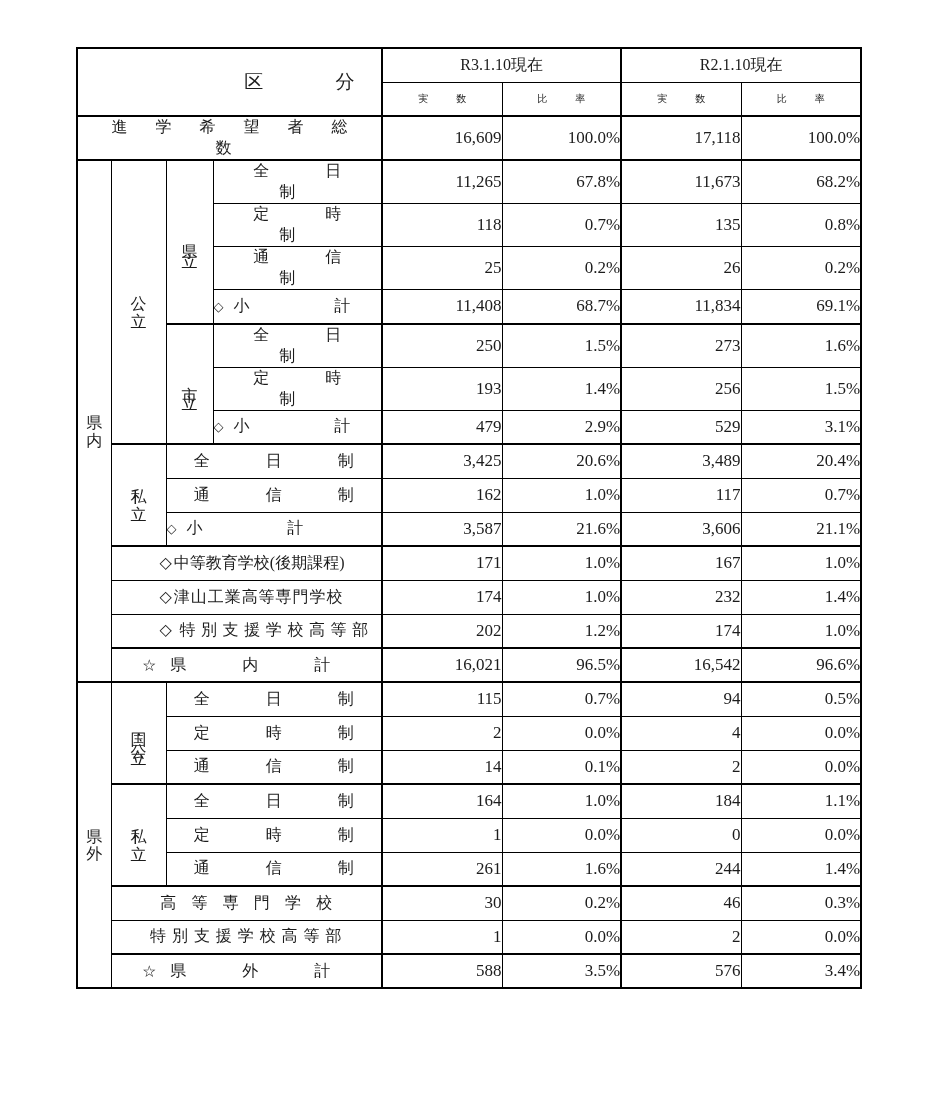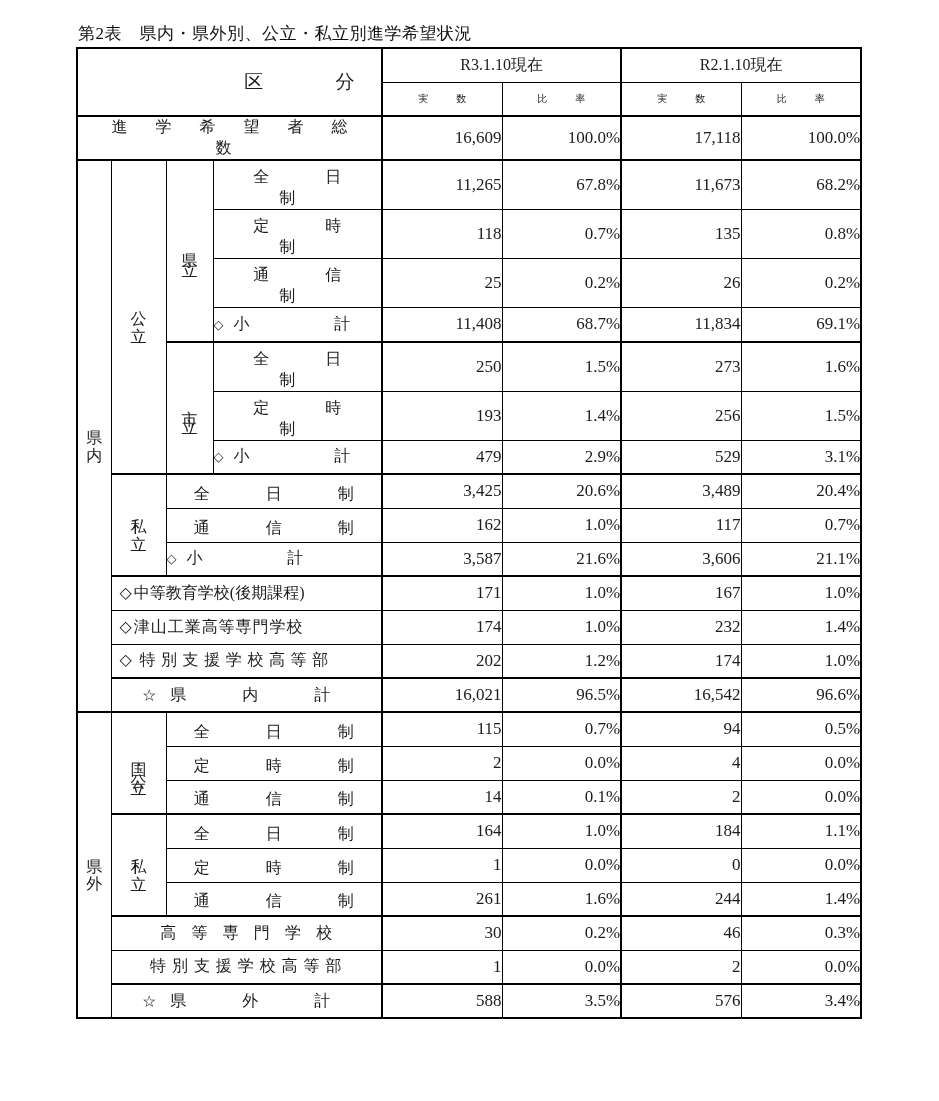--- a/index.html
+++ b/index.html
@@ -100,30 +100,31 @@
   .vert.tight span { letter-spacing: 0.35em; }
   .vert.wide span  { letter-spacing: 1.05em; }
 
   
   .item {
     text-align: center;
     font-size: 16px;
     padding: 0 6px;
     border-radius: 9px;
   }
-  .item .sp3 { letter-spacing: 1.25em; text-indent: 1.25em; display: inline-block; margin-top: 6px; }
+  .item .sp3 { letter-spacing: 1.25em; text-indent: 1.25em; display: inline-block; }
   .item .sp2 { letter-spacing: 0.75em; text-indent: 0.75em; display: inline-block; }
   .item .sp1 { letter-spacing: 0.35em; text-indent: 0.35em; display: inline-block; }
   .item .sp0 { letter-spacing: 0.06em; display: inline-block; }
 
   .item-lead {
     display: block;
     text-align: left;
     padding-left: 8px;
     white-space: nowrap;
+    margin-left: 40px;
   }
   .item-lead .mk { margin-right: 2px; }
 
   .sub-row   { text-align: left; padding-left: 12px; }
   .sub-row .mk { margin-right: 10px; font-size: 13px; }
   .sub-row .lbl { letter-spacing: 1.1em; }
 
   .tot-row { text-align: center; padding-left: 12px; }
   .tot-row .mk { margin-right: 14px; font-size: 14px; }
   .tot-row .lbl { letter-spacing: 1.25em; }
@@ -170,21 +171,20 @@
     font-weight: bold;
     color: #8e8e8e;
     letter-spacing: -0.5px;
   }
 </style>
 </head>
 <body>
 
 <div class="page">
 
-  <div class="title">第2表　県内・県外別、公立・私立別進学希望状況</div>
 
   <div class="tbl-wrap">
     <table class="t">
       <colgroup>
         <col style="width:34px">
         <col style="width:55px">
         <col style="width:47px">
         <col style="width:169px">
         <col style="width:120px">
         <col style="width:119px">

